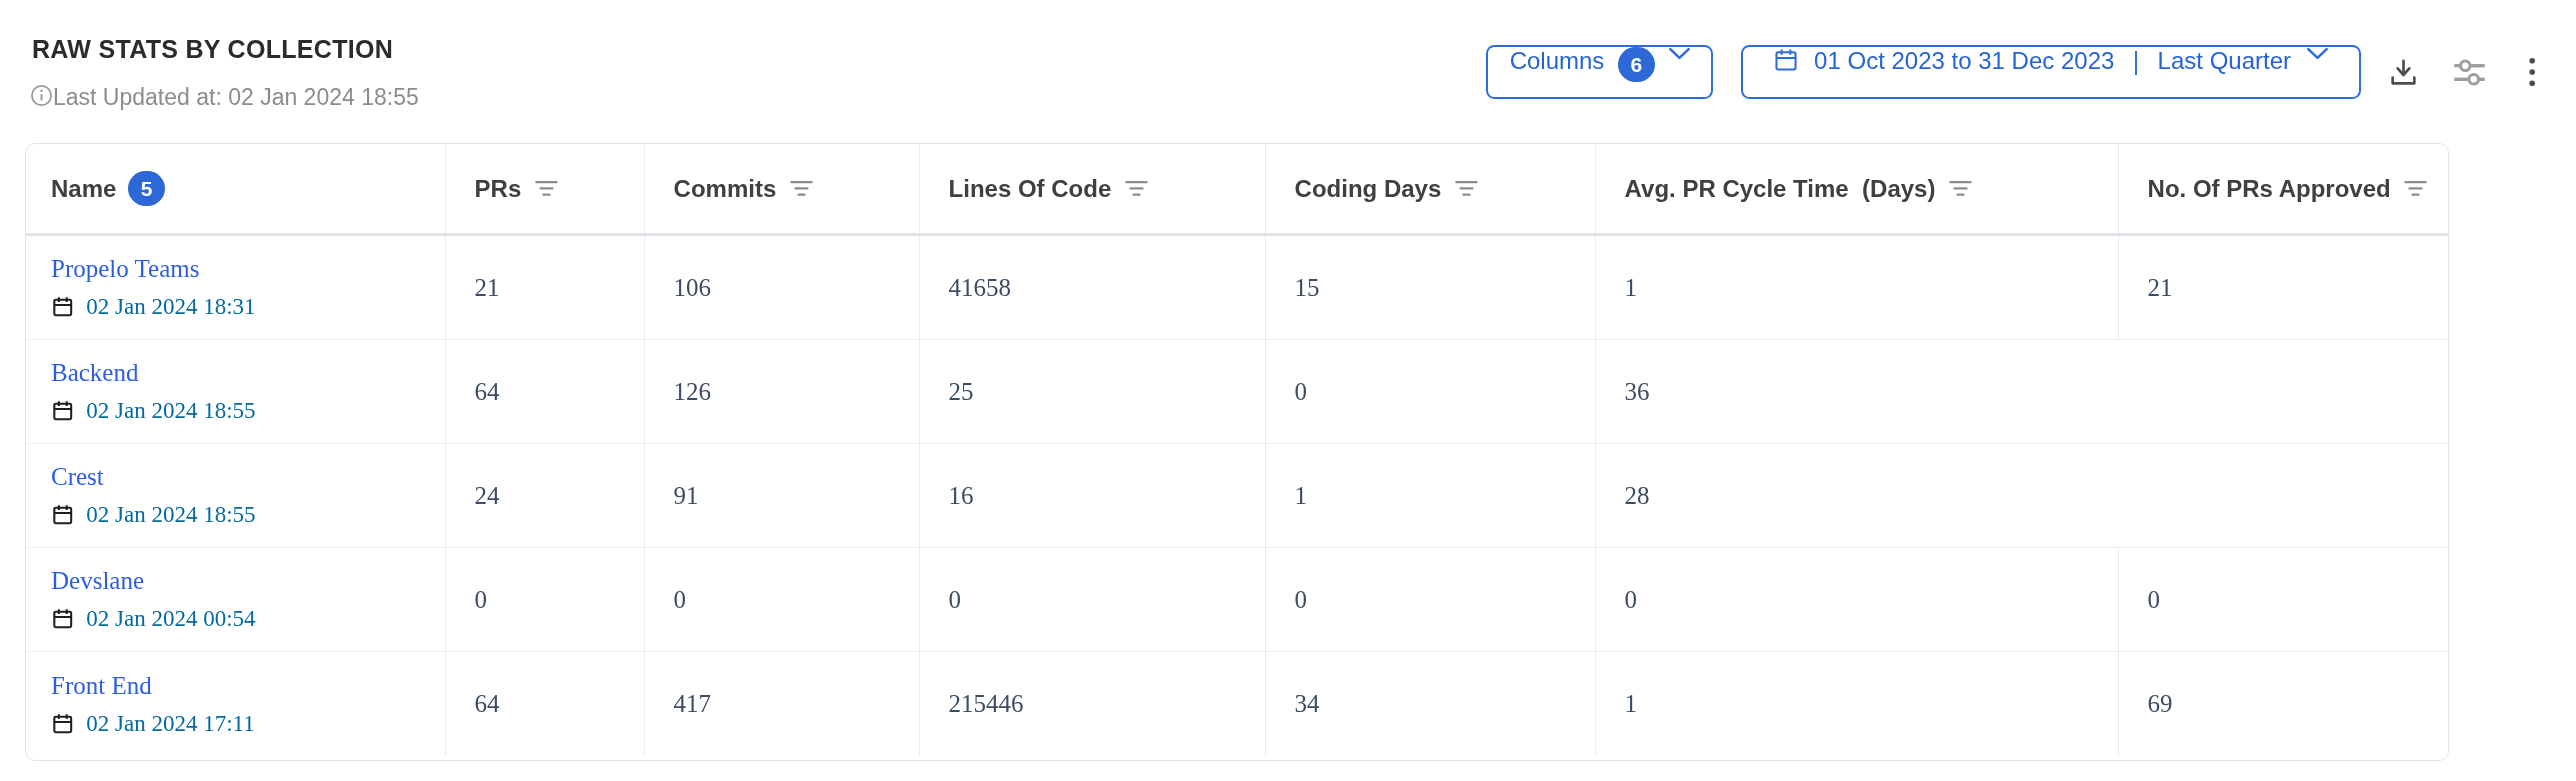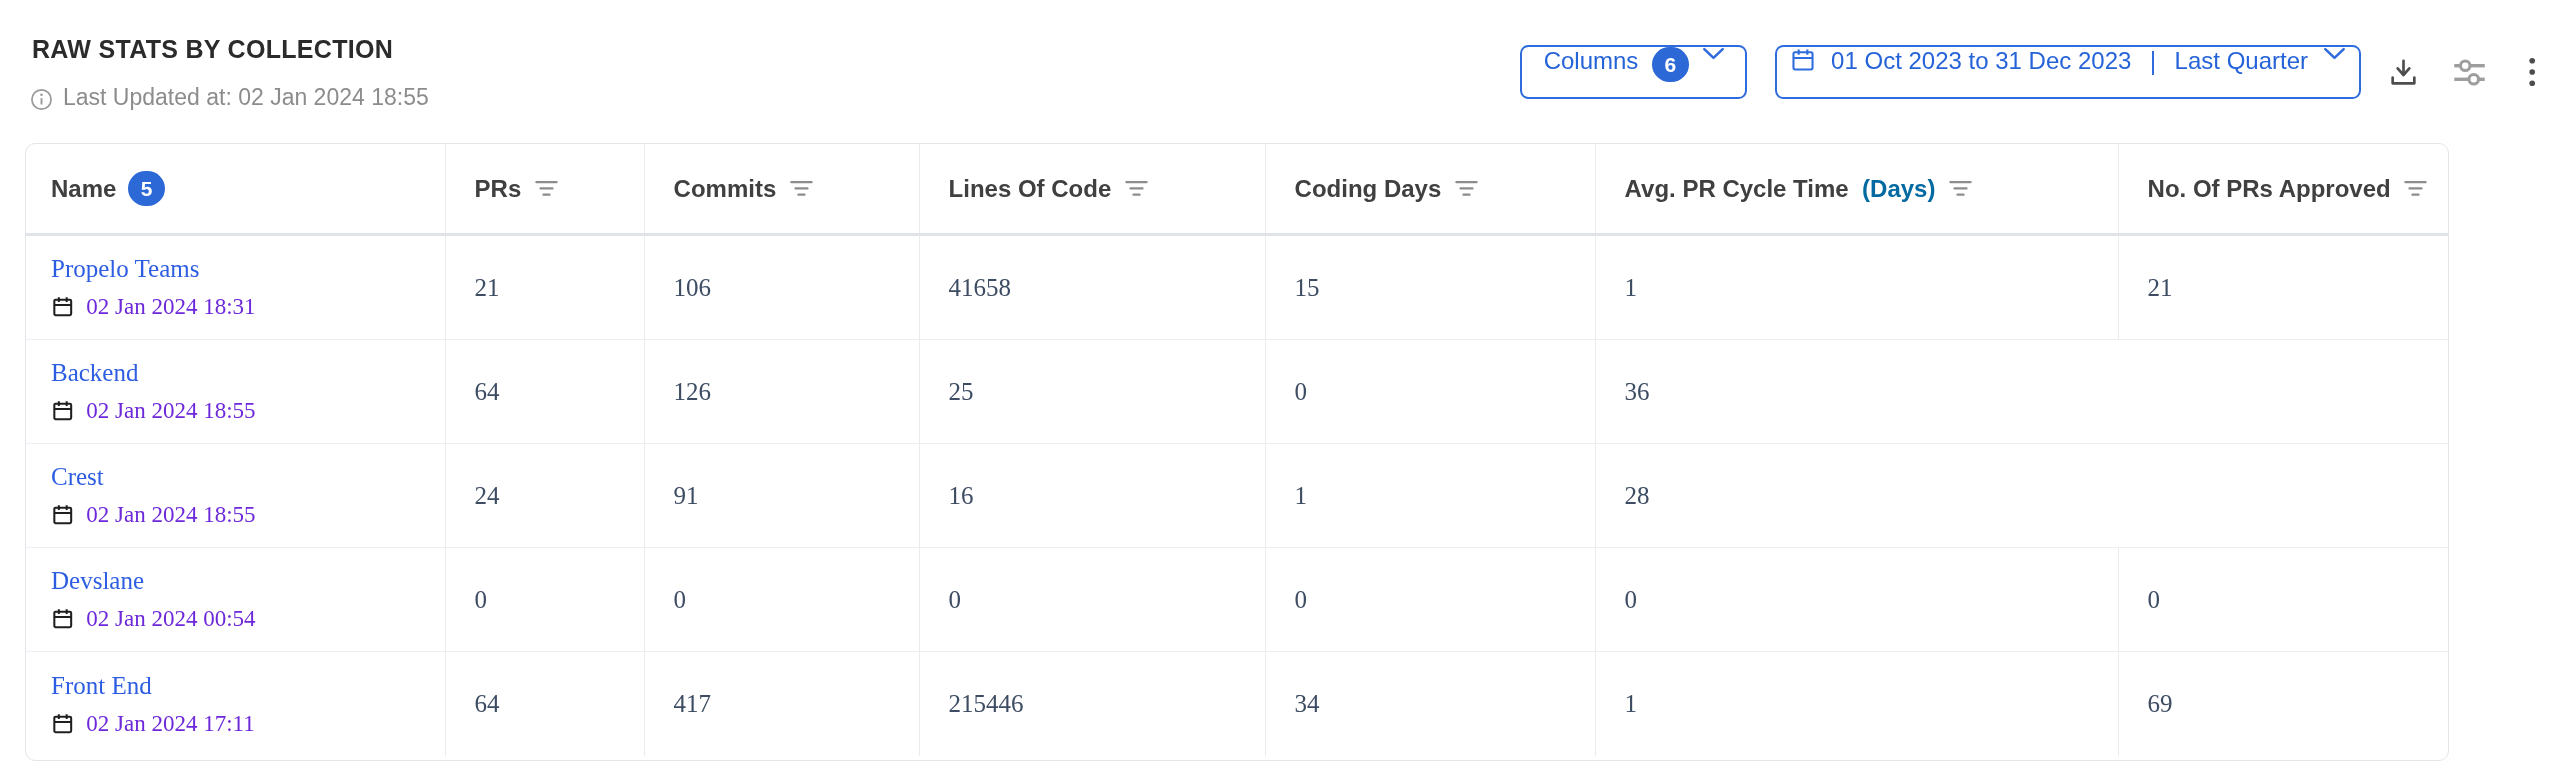--- a/index.html
+++ b/index.html
@@ -3,29 +3,29 @@
 <meta charset="utf-8">
 <style>
   * { margin:0; padding:0; box-sizing:border-box; }
   html,body { width:2576px; height:781px; background:#ffffff; overflow:hidden;
               font-family:"Liberation Sans","DejaVu Sans",sans-serif; }
   .page { position:relative; width:2576px; height:781px; background:#fff; }
 
   
   .page-title { position:absolute; left:32px; top:35px; font-size:25px; font-weight:700;
                 color:#2b2b2b; letter-spacing:0.3px; }
-  .updated-row { position:absolute; left:30px; top:84px; display:flex; align-items:flex-end; gap:10px;
+  .updated-row { position:absolute; left:30px; top:84px; display:flex; align-items:flex-start; 
                  color:#8c8c8c; font-size:23px; }
 
   .controls { position:absolute; top:45px; right:40px; display:flex; align-items:center; }
 
   .btn { display:inline-flex; align-items:flex-start; height:54px; border:2.1px solid #2e6bdd;
          border-radius:8.4px; color:#2563d9; font-size:24px; background:#fff; cursor:pointer; }
   .btn-columns { padding:0 20px 0 22px; gap:13.4px; }
-  .btn-date { margin-left:28px; padding:0 13px; gap:15px; }
+  .btn-date { margin-left:28px; padding:0 30px; gap:15px; }
   .count-badge { display:inline-flex; align-items:center; justify-content:center; min-width:37px;
                  height:35px; border-radius:18.5px; background:#2c68d6; color:#fff; font-size:21px;
                  font-weight:700; }
   .date-sep { color:#2e6bdd; font-size:25px; padding:0 3.4px; }
 
   .icon-btn { display:inline-flex; align-items:center; justify-content:center; background:none;
               border:none; cursor:pointer; }
   .icon-download { margin-left:25px; }
   .icon-sliders  { margin-left:28.6px; }
   .icon-kebab    { margin-left:39px; }
@@ -36,29 +36,29 @@
   .tr { display:grid; grid-template-columns:420px 199px 275px 346px 330px 523px 1fr; }
   .tr-head { height:92px; border-bottom:3.4px solid #e0e3e8; }
   .tr-body { height:104px; border-bottom:1.7px solid #edeff2;font-family:Liberation Serif, serif; }
   .tr-body:last-child { border-bottom:none; }
 
   .cell { display:flex; align-items:center; padding-left:28.6px; border-right:1.7px solid #e9ebef;
           overflow:hidden; }
   .tr .cell:last-child { border-right:none; }
 
   .th { gap:13.4px; font-size:24px; font-weight:700; color:#404040; }
-  .th .suffix { color:#0369a1; }
+  .th .suffix { color:#404040; }
   .th-name { padding-left:25px; gap:11.8px; }
 
   .td-num { font-size:25px; color:#3d4c63; }
 
   .name-cell { flex-direction:column; align-items:flex-start; justify-content:center;
                gap:11px; padding-left:25px; }
   .name-link { color:#2d5de2; font-size:25px; text-decoration:none; cursor:pointer; }
-  .row-date { display:flex; align-items:center; gap:11.8px; color:#6d28d9; font-size:23px; }
+  .row-date { display:flex; align-items:center; gap:11.8px; color:#0369a1; font-size:23px; }
 
   svg { display:block; }
 </style>
 </head>
 <body>
 
 <div class="page">
 
   <div class="page-title">RAW STATS BY COLLECTION</div>
   <div class="updated-row">

